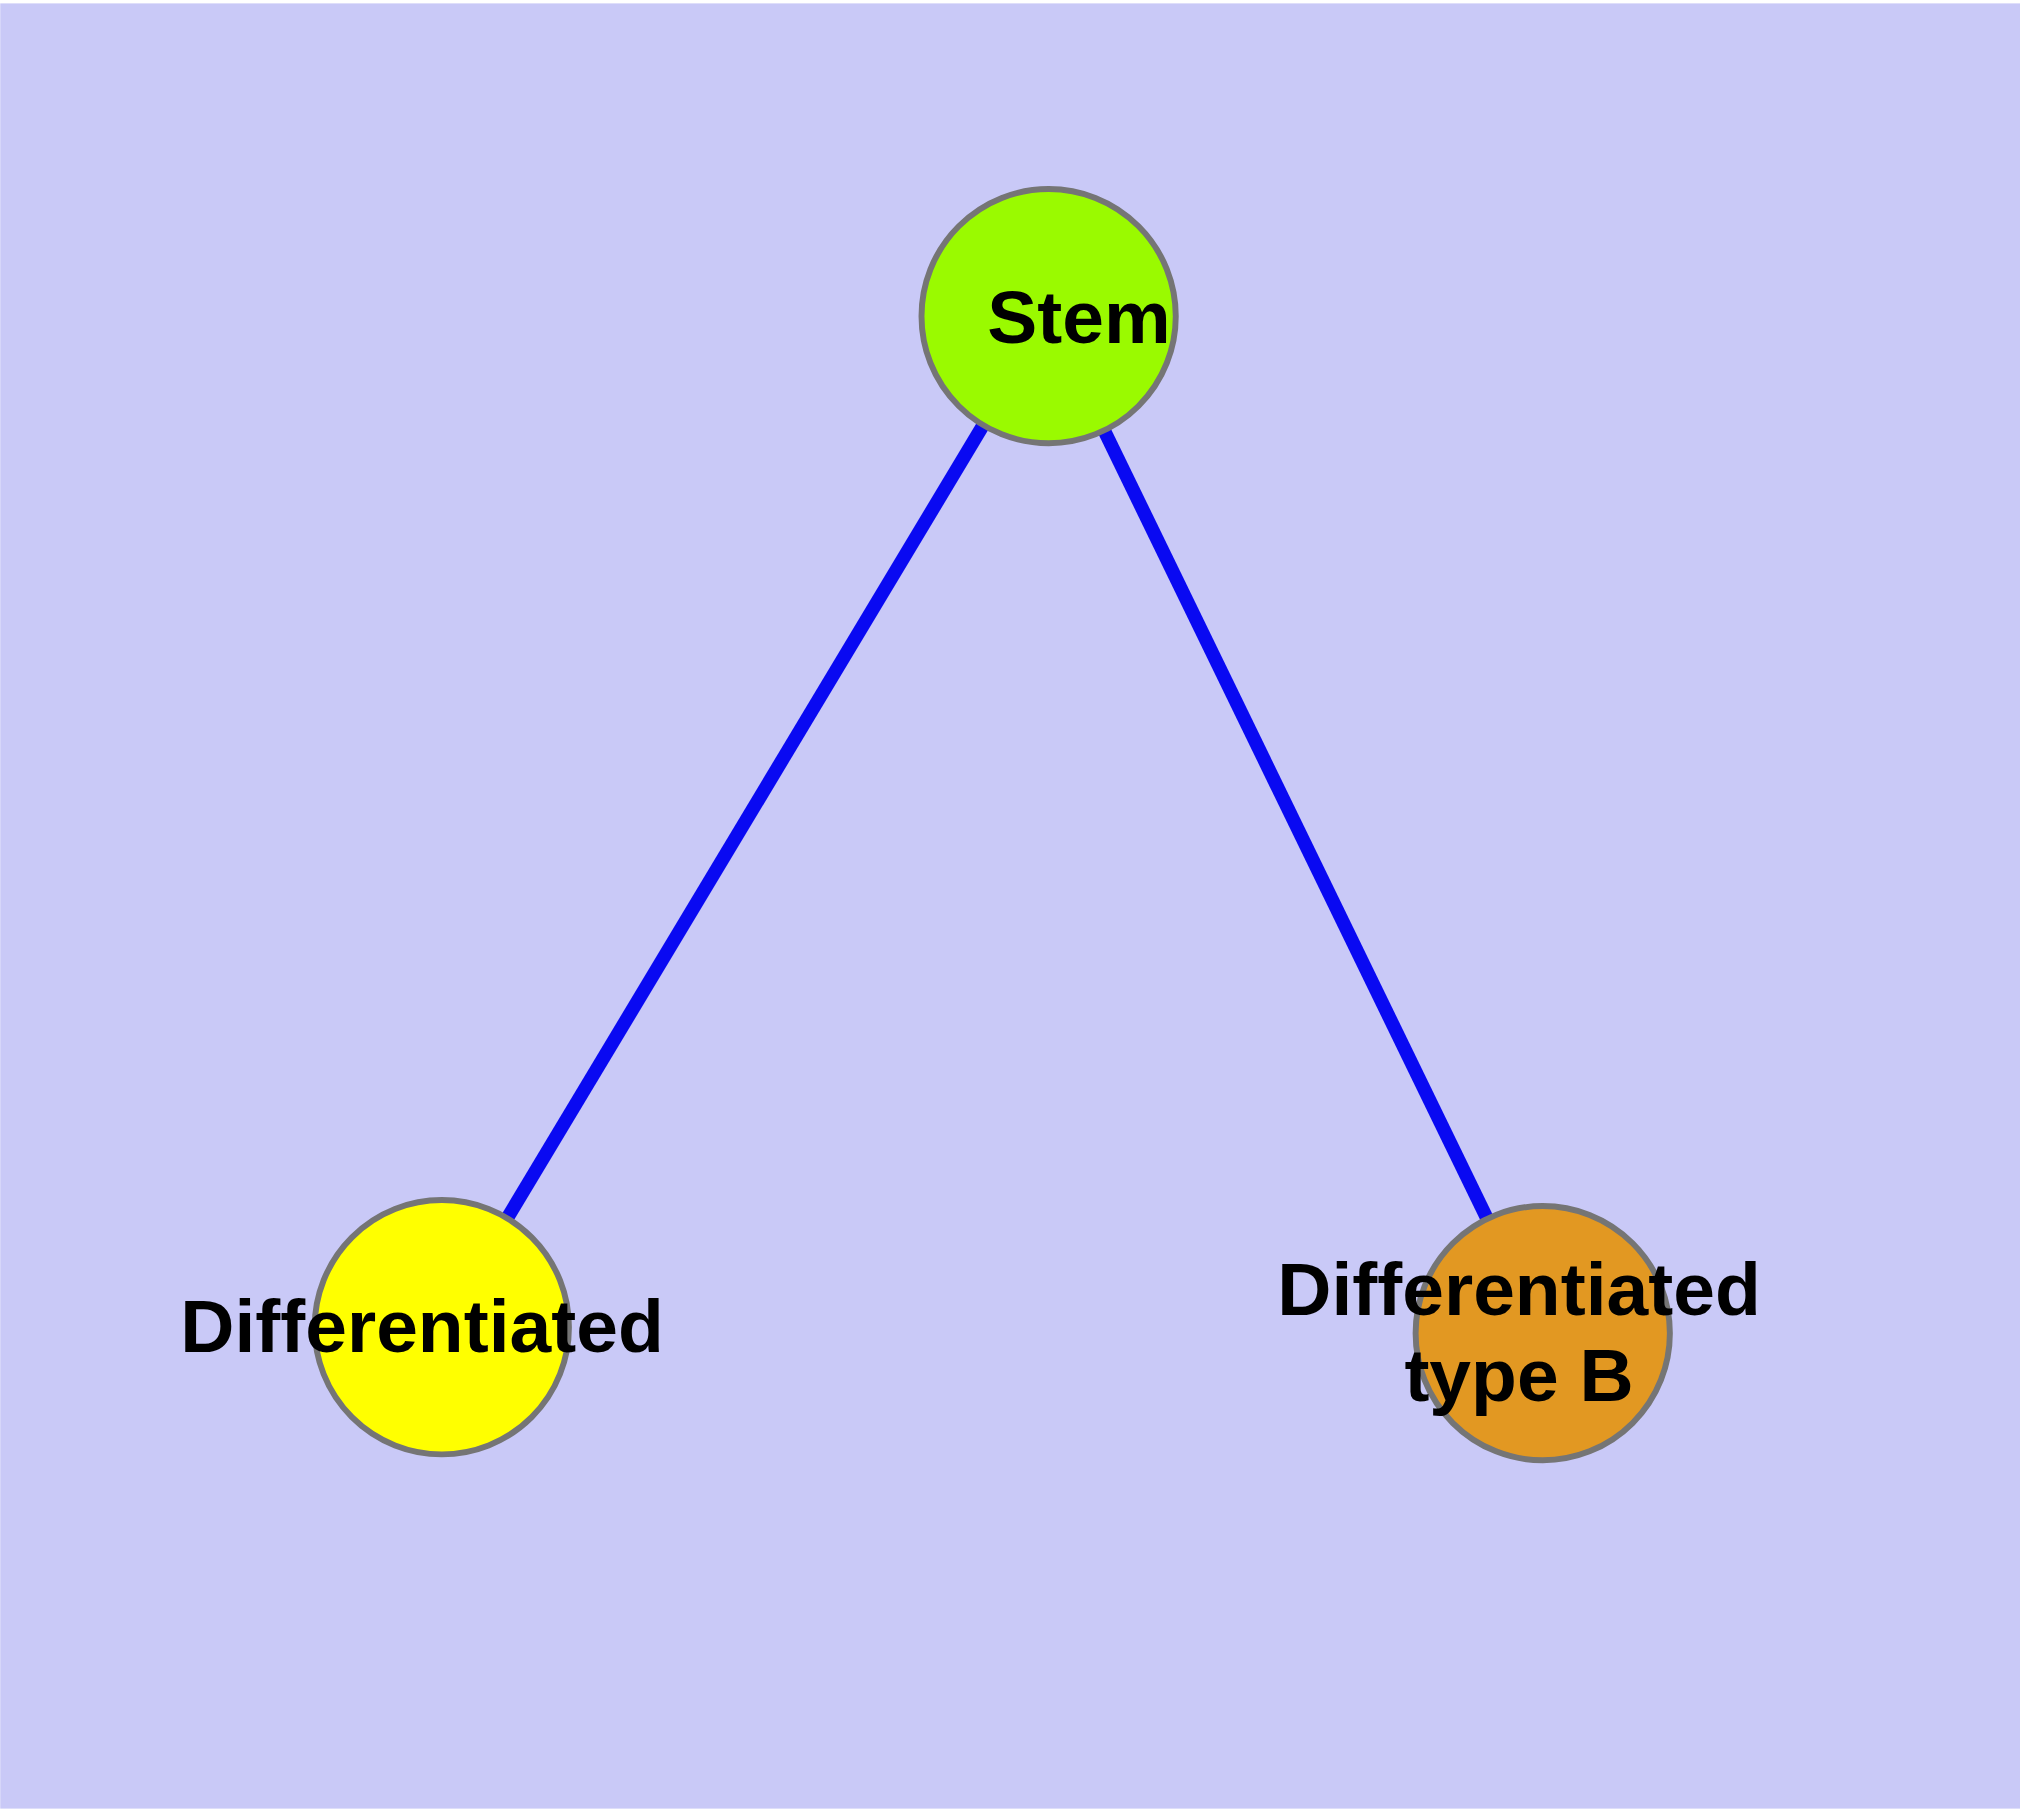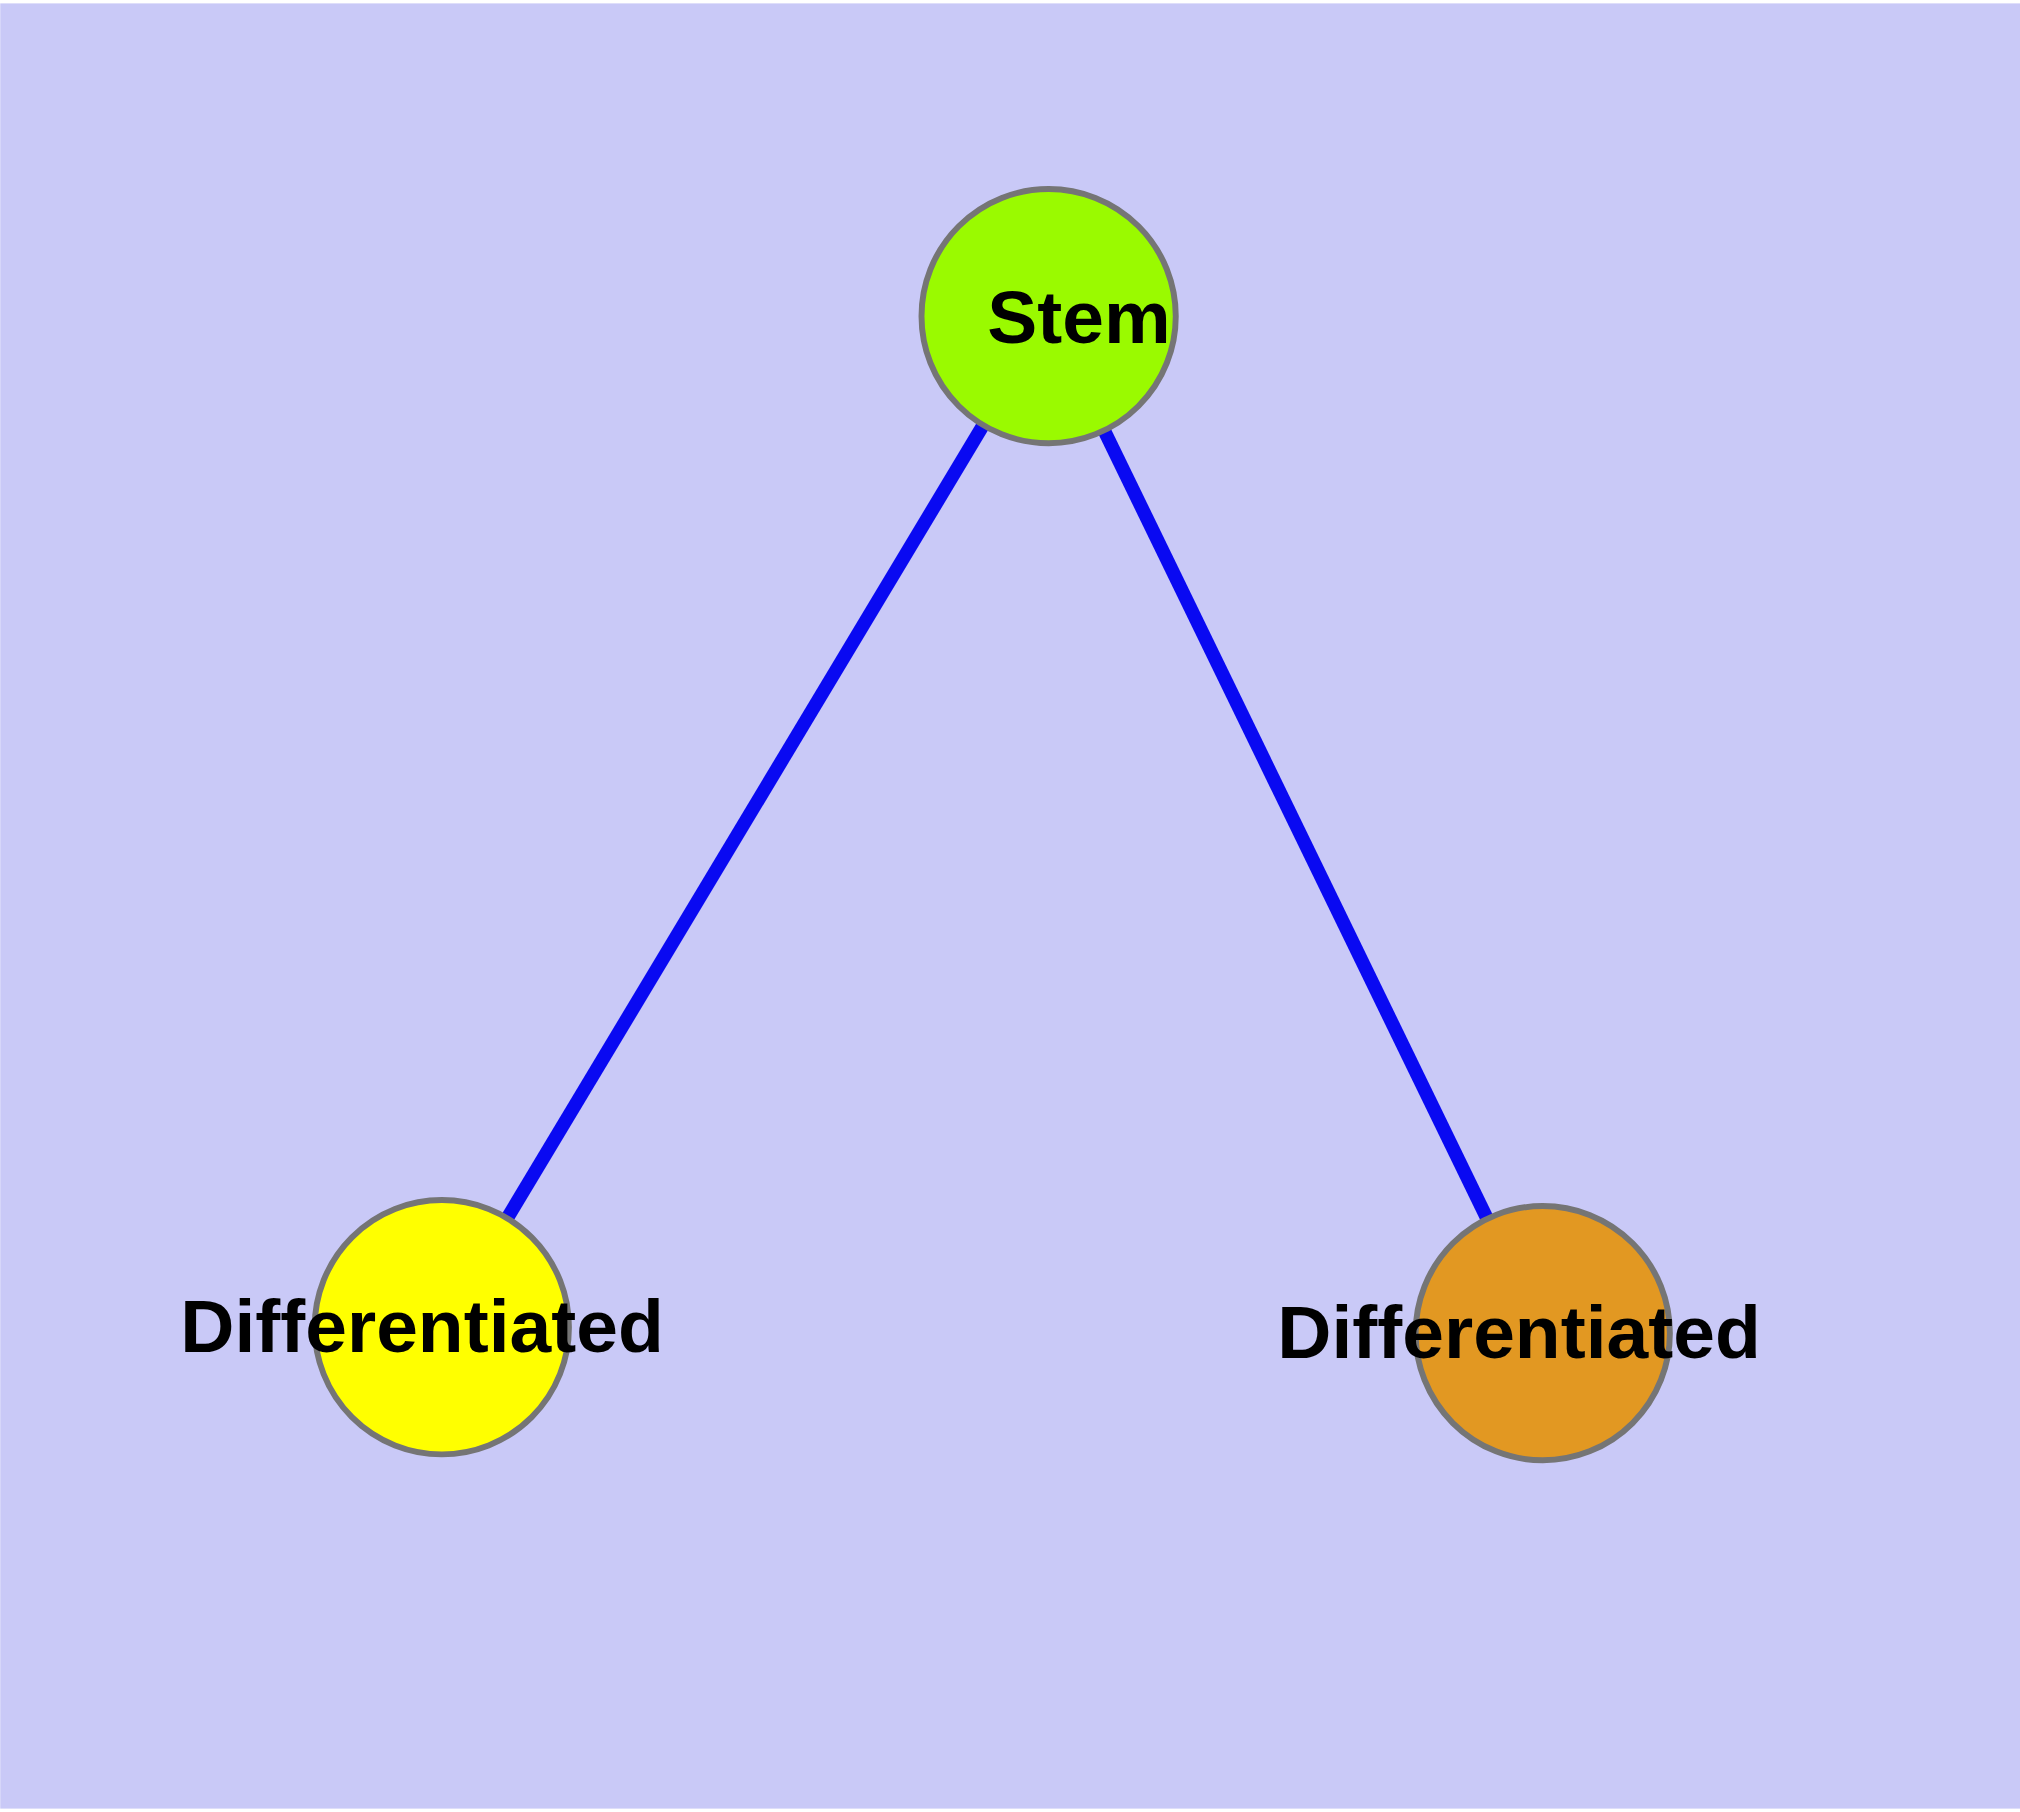--- a/index.html
+++ b/index.html
@@ -58,16 +58,17 @@
   <div class="node-label" style="left:1059px; top:317px;margin-left:20px;">
     <span class="line">Stem</span>
   </div>
 
   <div class="node-label" style="left:422px; top:1326px;">
     <span class="line">Differentiated</span>
   </div>
 
   <div class="node-label" style="left:1519px; top:1332px;">
     <span class="line">Differentiated</span>
+    <span class="line">type B</span>
   </div>
 
 </div>
 
 
 </body></html>

